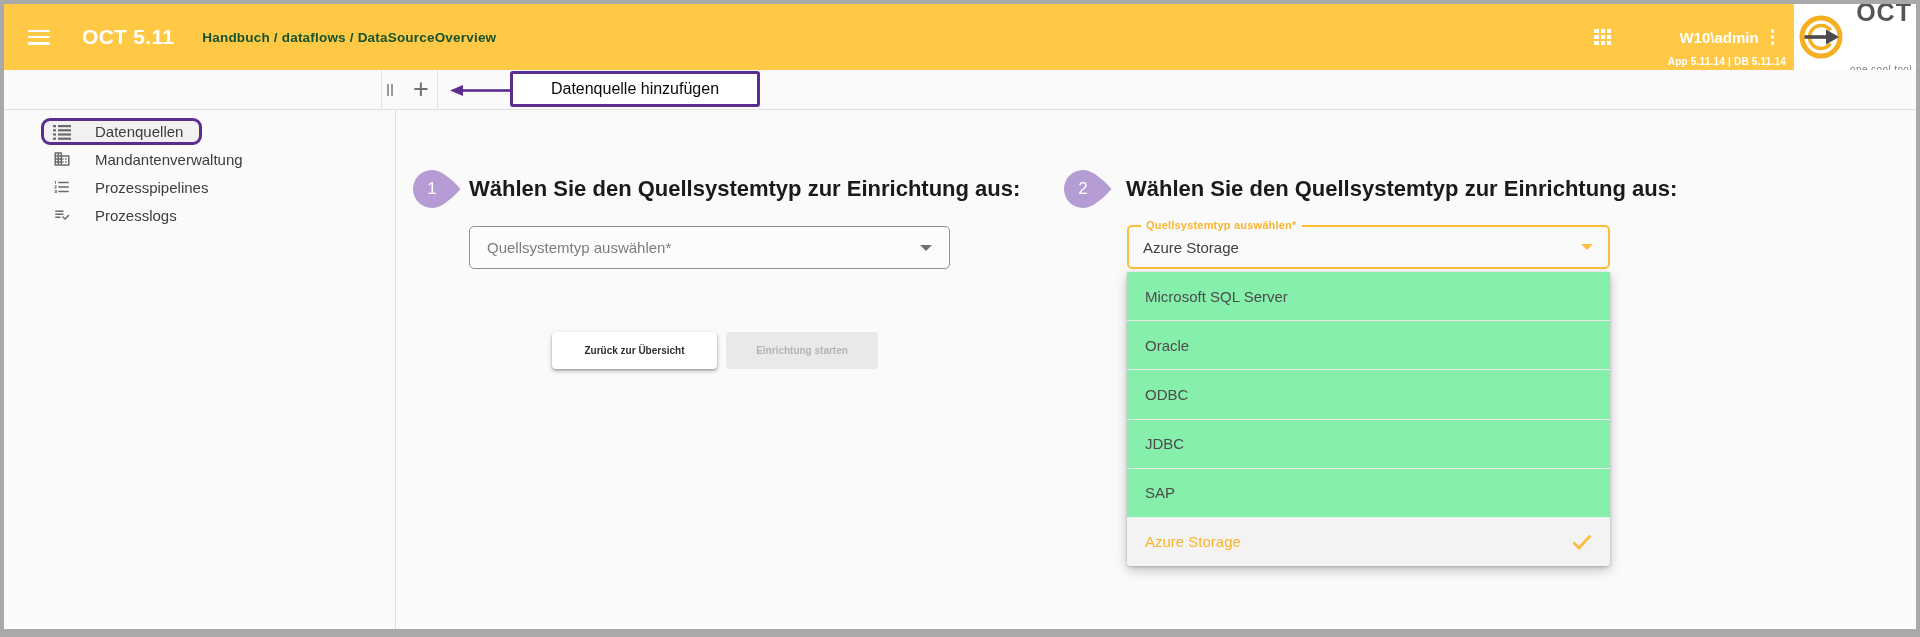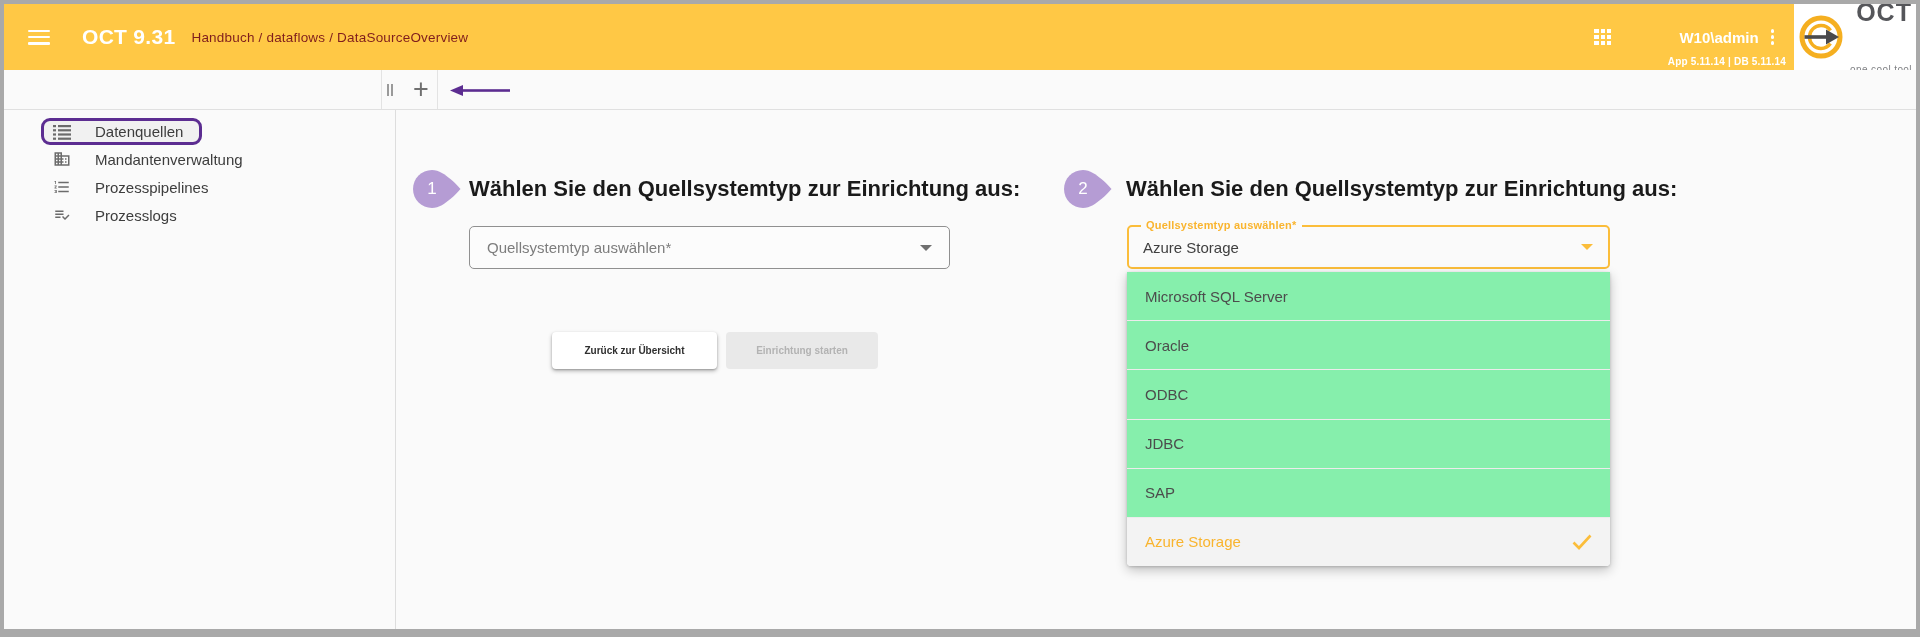--- a/index.html
+++ b/index.html
@@ -5,21 +5,21 @@
   * { margin:0; padding:0; box-sizing:border-box; }
   html,body { width:1920px; height:637px; font-family:"Liberation Sans", sans-serif; background:#fff; }
   .frame { position:relative; width:1920px; height:637px; background:#a9a9a9; }
   .app { position:absolute; left:4px; top:4px; width:1912px; height:625px; background:#fafafa; display:flex; flex-direction:column; overflow:hidden; }
 
   
   .header { position:relative; height:66px; background:#ffc845; display:flex; align-items:center; flex:0 0 auto; }
   .hamburger { margin-left:24px; width:22px; height:15px; display:flex; flex-direction:column; justify-content:space-between; cursor:pointer; }
   .hamburger span { display:block; height:2.6px; background:#fff; border-radius:1px; }
   .app-title { margin-left:32px; color:#fff; font-size:21px; font-weight:bold; letter-spacing:.3px; }
-  .breadcrumb { margin-left:16px; color:#7f1d1d; font-size:13.5px; font-weight:normal; letter-spacing:.2px; }
+  .breadcrumb { margin-left:28px; color:#14532d; font-size:13.5px; font-weight:bold; letter-spacing:.2px; }
   .header-spacer { flex:1; }
   .grid-icon { width:17px; height:17px; display:grid; grid-template-columns:repeat(3,4.2px); grid-template-rows:repeat(3,4.2px); gap:2.2px; margin-right:68px; cursor:pointer; }
   .grid-icon i { background:#fff; }
   .user-name { color:#fff; font-size:15px; font-weight:bold; }
   .kebab { margin-left:8px; margin-right:16px; display:flex; flex-direction:column; gap:2.5px; cursor:pointer; padding:2px 4px; }
   .kebab i { width:3.4px; height:3.4px; border-radius:50%; background:#fff; }
   .version { position:absolute; right:130px; bottom:3px; color:#fff; font-size:10px; font-weight:bold; letter-spacing:.2px; }
   .logo-block { width:122px; height:66px; background:#fff; display:flex; align-items:center; justify-content:center; gap:6px; flex:0 0 auto; }
   .logo-txt { display:flex; flex-direction:column; align-items:flex-end; line-height:1;gap:24px; }
   .logo-oct { font-size:25px; font-weight:bold; color:#55565a; letter-spacing:1px; }
@@ -71,21 +71,21 @@
 
 <div class="frame">
   <div class="app">
 
     <div class="header">
       <div class="hamburger">
           <span></span>
           <span></span>
           <span></span>
         </div>
-      <div class="app-title">OCT 9.31</div>
+      <div class="app-title">OCT 5.11</div>
       <div class="breadcrumb">Handbuch / dataflows / DataSourceOverview</div>
       <div class="header-spacer"></div>
       <div class="grid-icon">
           <i></i>
           <i></i>
           <i></i>
           <i></i>
           <i></i>
           <i></i>
           <i></i>
@@ -118,20 +118,21 @@
       <div class="splitter-handle">
           <i></i>
           <i></i>
         </div>
       <div class="add-btn">+</div>
       <div class="tb-div" style="left:433px"></div>
       <svg class="anno-arrow" width="60" height="13">
         <polygon points="0,6.5 13,1 13,12" fill="#5c2d91"></polygon>
         <rect x="11" y="5.2" width="49" height="2.6" fill="#5c2d91"></rect>
       </svg>
+      <div class="anno-box">Datenquelle hinzufügen</div>
     </div>
 
     <div class="body">
 
       <div class="sidebar">
         <div class="side-item annotated">
           <svg width="18" height="16" viewBox="0 0 18 16" fill="#6b6b6b">
             <rect x="0" y="1" width="3" height="2.2"></rect>
               <rect x="5" y="1" width="13" height="2.2"></rect>
             <rect x="0" y="5.2" width="3" height="2.2"></rect>

